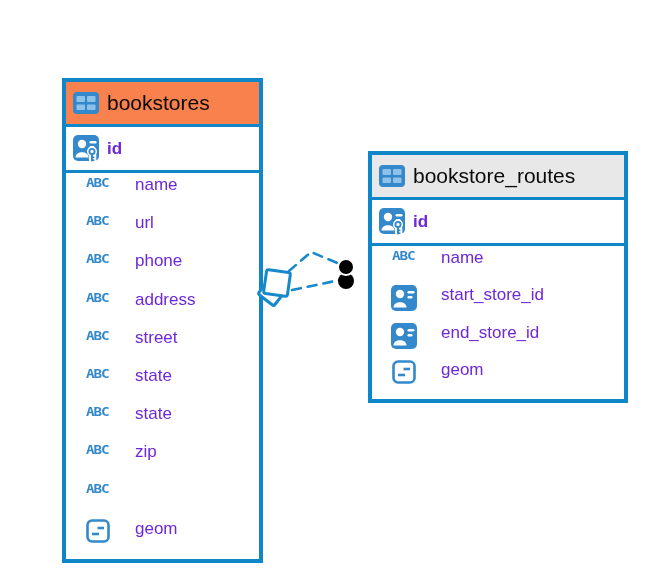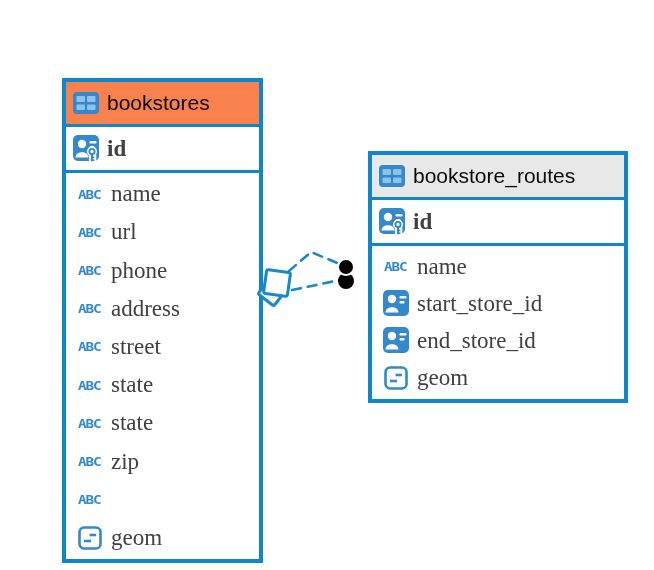--- a/index.html
+++ b/index.html
@@ -28,25 +28,25 @@
   .idrow{
     box-sizing:border-box;
     height:46px;min-height:46px;
     display:flex;align-items:center;
     padding-left:6px;gap:8px;
     border-bottom:3px solid var(--border);
     background:#fff;
   }
   .cols{flex:1;display:flex;flex-direction:column;justify-content:space-around;padding:2px 0;}
   .crow{
-    flex:1;display:flex;align-items:center;
-    padding-left:10px;gap:8px;background:#fff;
+    flex:1;display:flex;align-items:flex-start;
+    padding-left:18px;gap:24px;background:#fff;
   }
   .tname{font-size:21px;color:#0a0a0a;white-space:nowrap;}
-  .cname{font-size:23px;color:#404040;white-space:nowrap;font-family:Liberation Serif, serif;}
+  .cname{font-size:17px;color:#6d28d9;white-space:nowrap;}
   .pk{font-weight:700;}
   .icon{display:inline-flex;align-items:center;justify-content:center;width:27px;min-width:27px;}
   .abc{
     font-family:"DejaVu Sans Mono", monospace;
     font-weight:700;font-size:13px;letter-spacing:-1px;
     color:var(--icon);transform:scale(1.1,0.95);
   }
   svg.rel{position:absolute;left:0;top:0;}
   .dash{fill:none;stroke:var(--line);stroke-width:2.6;stroke-dasharray:9 7;stroke-linecap:round;}
   .diamond{fill:#fff;stroke:var(--line);stroke-width:3;stroke-linejoin:round;}

